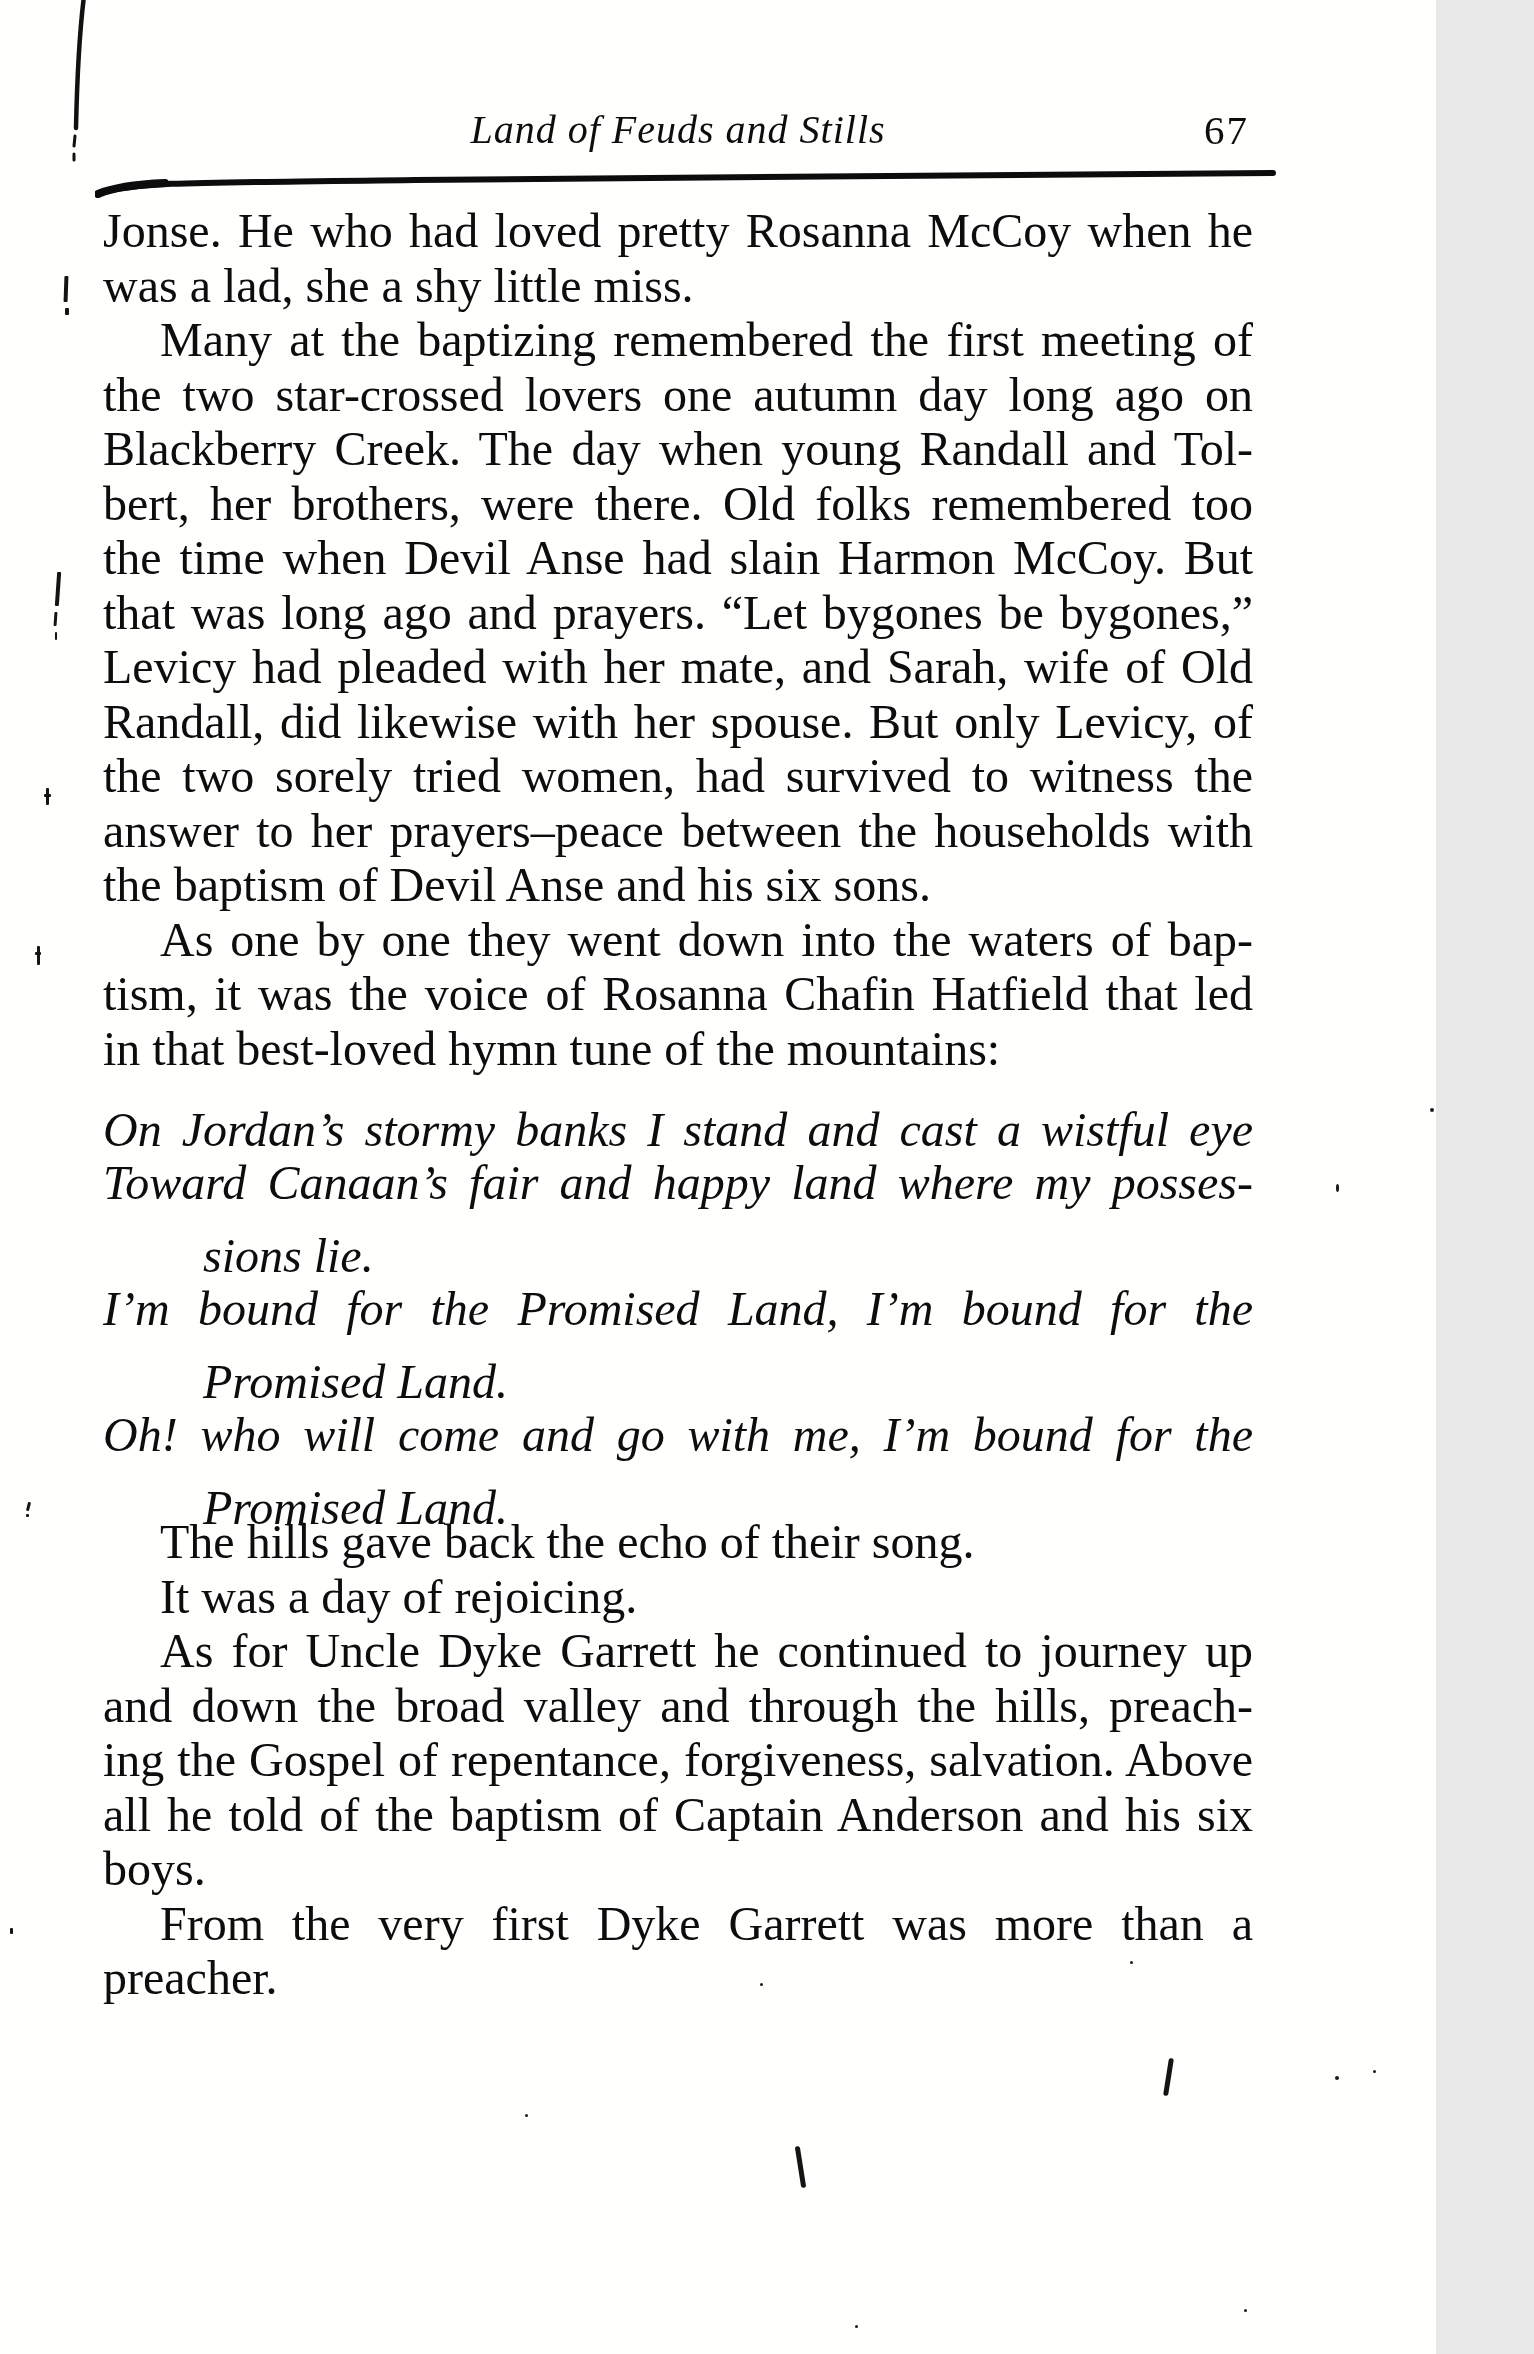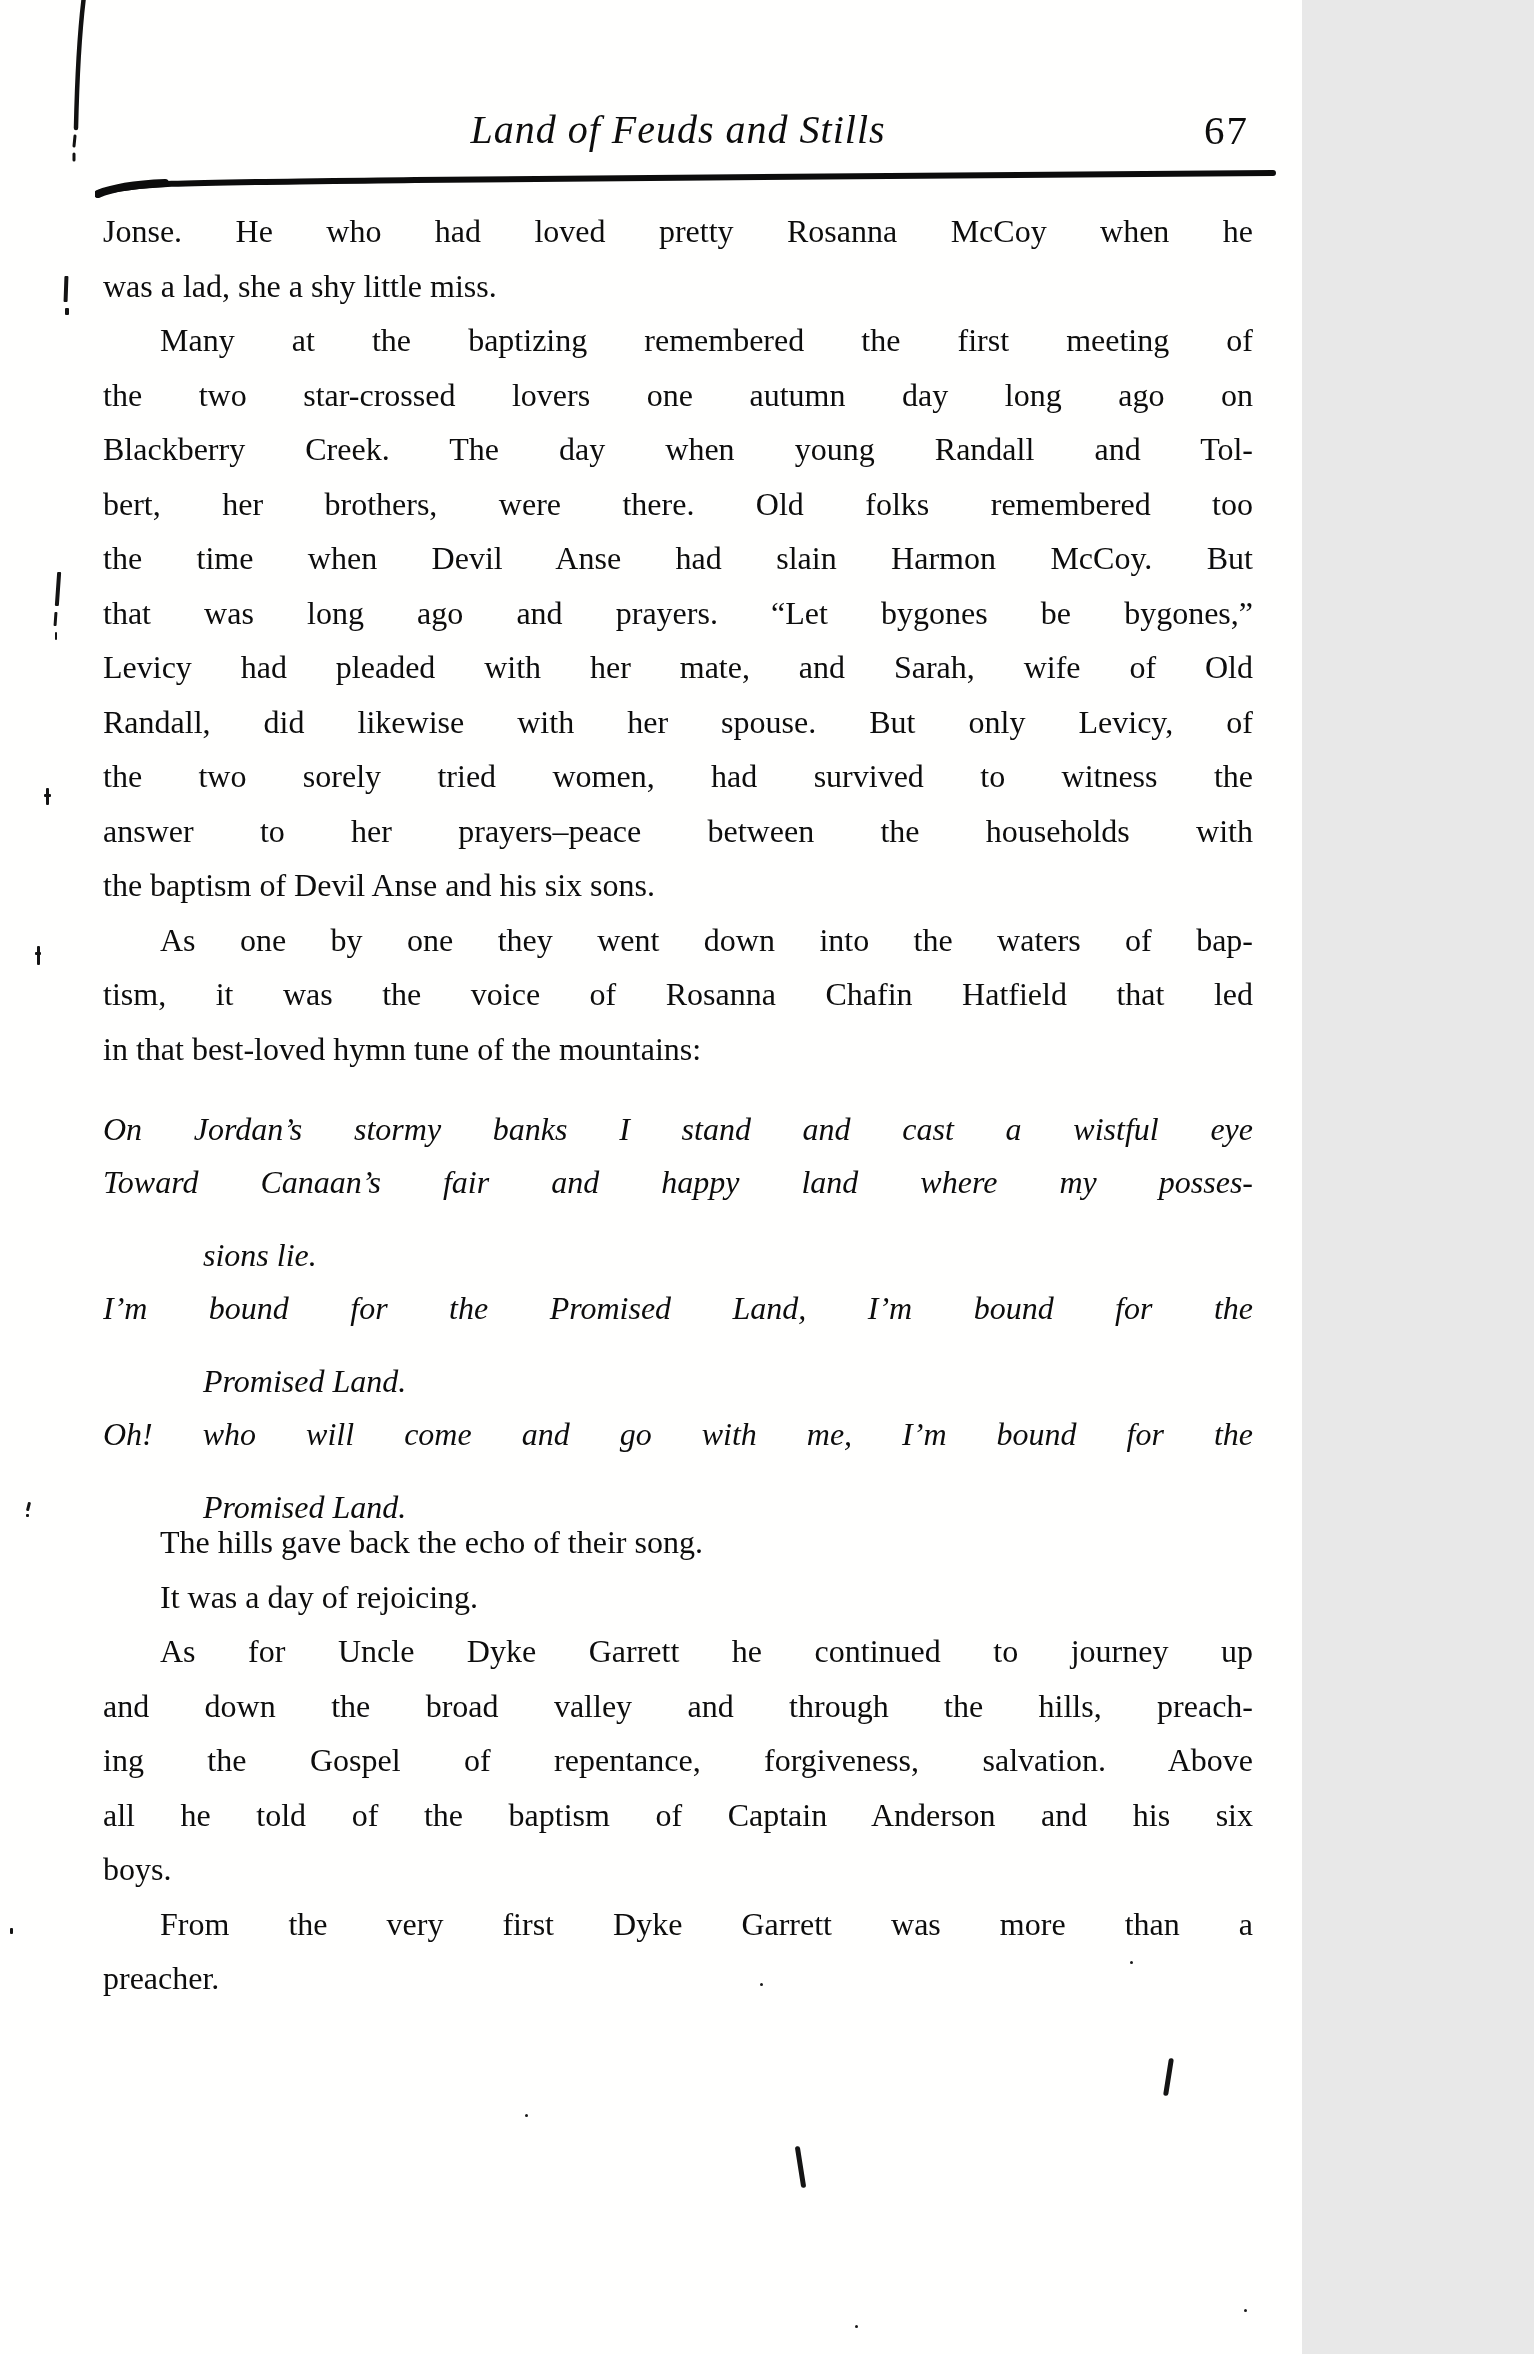--- a/index.html
+++ b/index.html
@@ -1,18 +1,18 @@
 <!DOCTYPE html>
 <html><head>
 <meta charset="utf-8">
 <style>
   html,body{margin:0;padding:0;background:#e8e8e8;}
   .page{
     position:relative;
-    width:1302px;height:2354px;
+    width:1436px;height:2354px;
     background:#fffffe;
     overflow:hidden;
     font-family:"Liberation Serif","DejaVu Serif",serif;
     color:#0d0d0d;
   }
   
   .running-head{
     position:absolute;left:103px;top:105px;width:1150px;height:52px;
   }
   .head-title{
@@ -24,21 +24,21 @@
     position:absolute;right:4px;top:0;
     font-size:41px;line-height:50px;letter-spacing:2px;
   }
   .head-rule{position:absolute;left:95px;top:168px;}
   
   .block{position:absolute;left:103px;width:1150px;}
   .b1{top:204px;}
   .hymn{top:1103px;font-style:italic;}
   .b2{top:1515px;}
   .ln{
-    display:block;font-size:32px;line-height:54.5px;height:54.5px;
+    display:block;font-size:48px;line-height:54.5px;height:54.5px;
     overflow:hidden;white-space:normal;
   }
   .hymn .ln{line-height:53px;height:53px;}
   .j{text-align:justify;text-align-last:justify;}
   .ind{text-indent:57px;}
   .hang{text-indent:100px;margin-top:20px;}
   
   .gutter{position:absolute;left:68px;top:-4px;}
   .mark{position:absolute;background:#141414;border-radius:1px;}
   .speck{position:absolute;background:#1a1a1a;border-radius:50%;}

